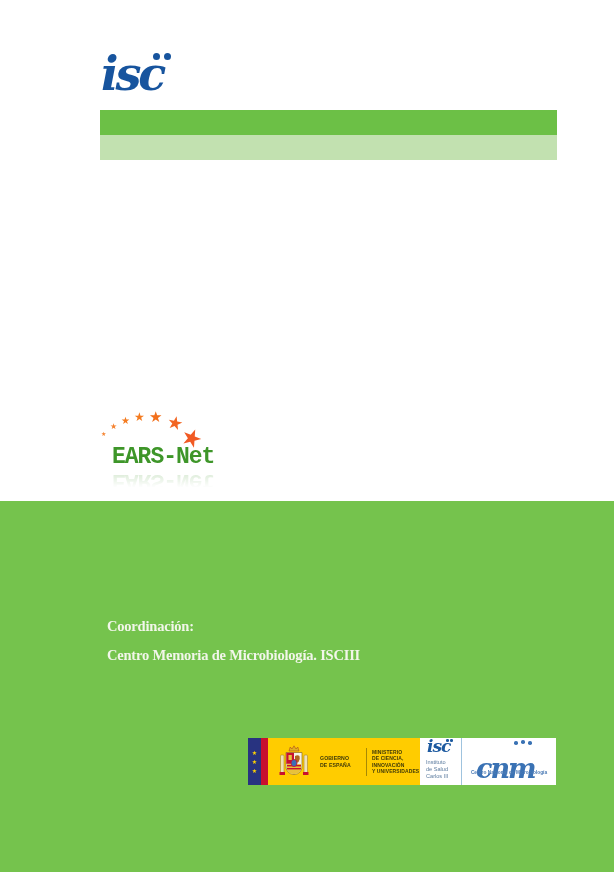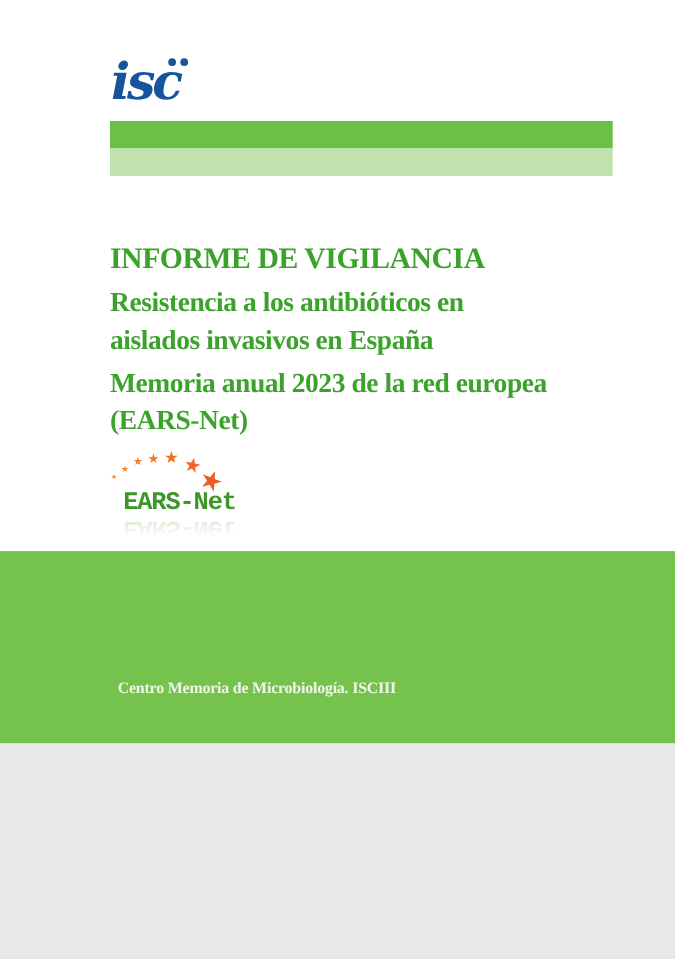--- a/index.html
+++ b/index.html
@@ -1,20 +1,20 @@
 <!DOCTYPE html>
 <html><head>
 <meta charset="utf-8">
 <style>
   * { margin: 0; padding: 0; box-sizing: border-box; }
   html, body { background: #e8e8e8; }
   .page {
     position: relative;
     width: 614px;
-    height: 676px;
+    height: 872px;
     background: #ffffff;
     overflow: hidden;
     font-family: "Liberation Sans", sans-serif;
     margin: 0 auto;
   }
 
   
   .isciii-logo {
     position: absolute;
     left: 101px;
@@ -258,45 +258,37 @@
 
   <div class="isciii-logo">
     <span class="glyph">isc</span>
     <i class="dot d1"></i>
     <i class="dot d2"></i>
   </div>
 
   <div class="bar-dark"></div>
   <div class="bar-light"></div>
 
-  <div class="title-block">
-    <div class="heading">INFORME DE VIGILANCIA</div>
-    <div class="gap"></div>
-    <div class="sub">Resistencia a los antibióticos en</div>
-    <div class="sub">aislados invasivos en España</div>
-    <div class="gap"></div>
-    <div class="sub">Memoria anual 2023 de la red europea</div>
-    <div class="sub">(EARS-Net)</div>
-  </div>
 
   <div class="earsnet">
     <span class="star s1">★</span>
     <span class="star s2">★</span>
     <span class="star s3">★</span>
     <span class="star s4">★</span>
     <span class="star s5">★</span>
     <span class="star s6">★</span>
     <span class="star s7">★</span>
     <div class="wordmark">EARS-Net</div>
     <div class="wordmark reflection">EARS-Net</div>
   </div>
 
   <div class="green-band"></div>
 
   <div class="coordination">
+    <div>Coordinación:</div>
     <div>Centro Memoria de Microbiología. ISCIII</div>
   </div>
 
   <div class="logo-strip">
 
     <div class="gov-block">
       <div class="eu-stripe">
         <span class="flag-star">★</span>
         <span class="flag-star">★</span>
         <span class="flag-star">★</span>

